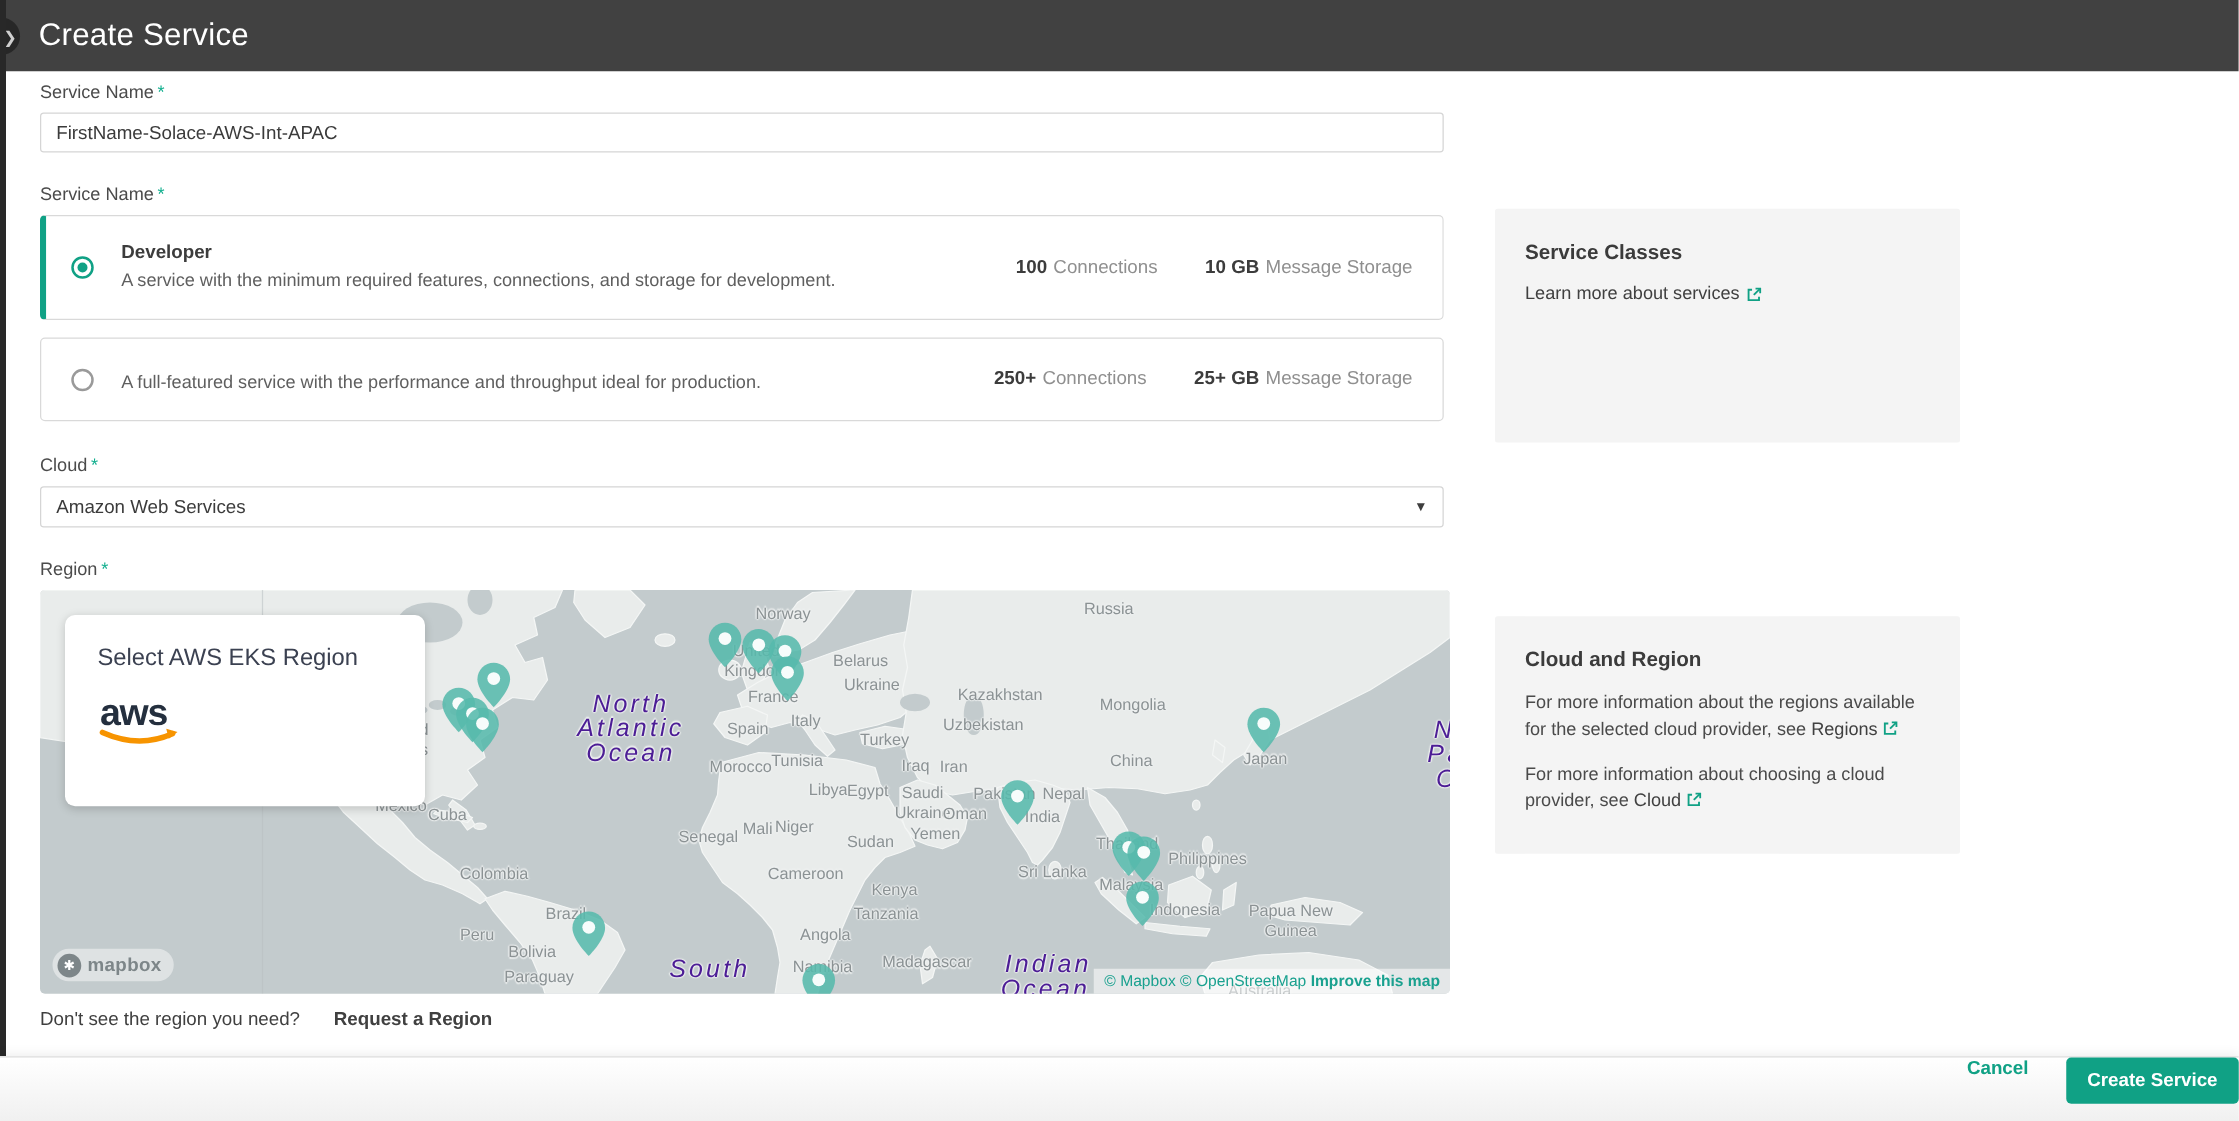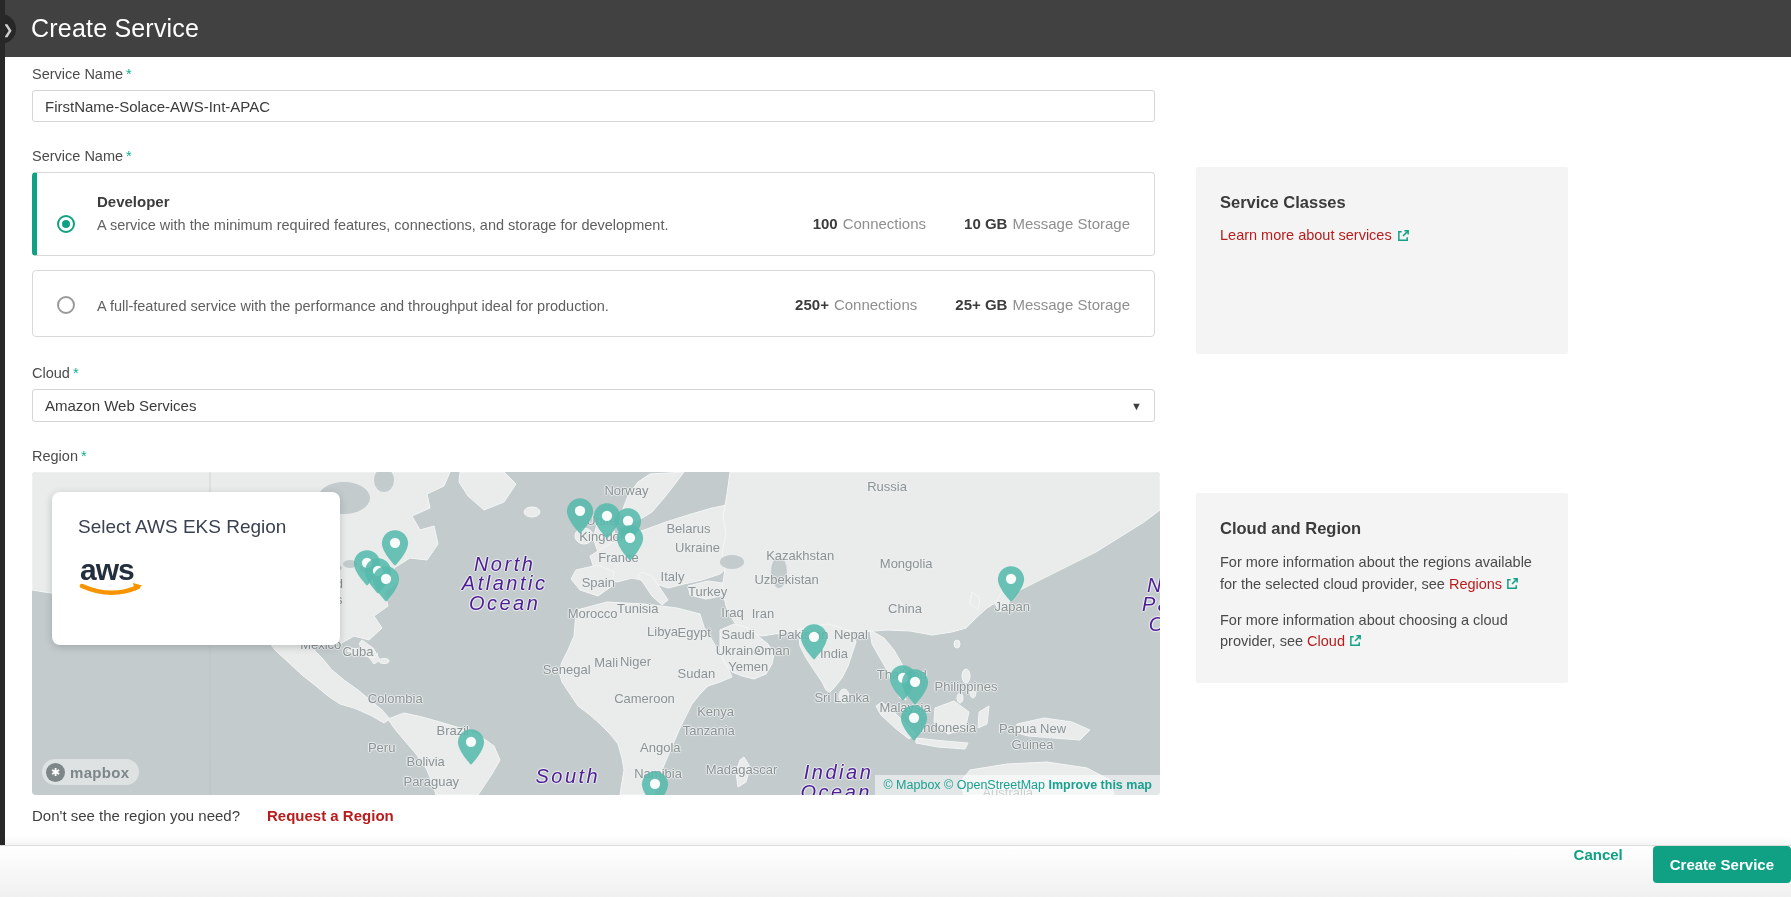--- a/index.html
+++ b/index.html
@@ -23,21 +23,21 @@
   .field-label { font-size:14.5px; color:#4b4b4b; margin-bottom:8px; display:block; }
   .req { color:#0fae8d; margin-left:3px; }
 
   input.text-input { width:100%; height:32px; border:1px solid #d5d5d5; border-radius:3px;
     padding:0 12px; font-size:15px; color:#3b3b3b; font-family:inherit; outline:none; }
 
   .section { margin-top:26px; }
 
   
   .type-card { position:relative; border:1px solid #d9d9d9; border-radius:4px; background:#fff;
-    display:flex; align-items:flex-end; padding:20px 24px 22px 24px; cursor:pointer; }
+    display:flex; align-items:center; padding:20px 24px 22px 24px; cursor:pointer; }
   .type-card + .type-card { margin-top:14px; }
   .type-card.selected { border-left:5px solid #10a185; padding-left:20px; }
   .radio { width:18px; height:18px; border-radius:50%; border:2px solid #9a9a9a; margin-top:2px;
     flex:0 0 auto; position:relative; background:#fff; }
   .type-card.selected .radio { border-color:#10a185; }
   .type-card.selected .radio::after { content:""; position:absolute; left:3px; top:3px; width:8px; height:8px;
     border-radius:50%; background:#10a185; }
   .type-texts { margin-left:22px; }
   .type-name { font-size:15px; font-weight:700; color:#3c3c3c; }
   .type-desc { font-size:14.5px; color:#5f5f5f; margin-top:7px; }
@@ -67,21 +67,21 @@
     background:rgba(255,255,255,.45); border-radius:13px; display:flex; align-items:center; gap:5px; }
   .mapbox-circle { width:19px; height:19px; border-radius:50%; background:#7d8689; color:#fff;
     display:flex; align-items:center; justify-content:center; font-size:11px; }
   .mapbox-word { font-size:15px; font-weight:700; color:#7d8689; letter-spacing:.3px; }
   .map-attrib { position:absolute; right:0; bottom:0; background:rgba(255,255,255,.55);
     font-size:12.5px; color:#1aa18f; padding:3px 8px; }
   .map-attrib b { font-weight:700; }
   .map-attrib a { color:#1aa18f; text-decoration:none; }
 
   .dont-see-row { display:flex; align-items:center; margin-top:12px; font-size:15px; color:#3f3f3f; }
-  .link { color:#b91c1c; text-decoration:none; cursor:pointer;text-align:center; }
+  .link { color:#404040; text-decoration:none; cursor:pointer;text-align:center; }
   .request-link { font-weight:700; margin-left:27px; font-size:15px; }
 
   
   .panel { background:#f4f4f4; border-radius:2px; padding:26px 24px; }
   .panel-title { font-size:16.5px; font-weight:700; color:#3b3b3b; }
   .panel-body { font-size:14.5px; color:#4a4a4a; line-height:1.5; margin-top:14px; }
   .panel-link { display:inline-flex; align-items:center; gap:5px; font-size:14.5px; font-weight:500; }
   .panel .panel-link-row { margin-top:14px; }
   .ext-icon { display:inline-block; vertical-align:-1px; }
   #panel-service-classes { margin-top:101px; min-height:187px; }
@@ -207,21 +207,21 @@
             <span class="map-label" style="left: 75.8%; top: 4.5%;">Russia</span>
             <span class="map-label" style="left: 52.7%; top: 6%;">Norway</span>
             <span class="map-label" style="left: 50.8%; top: 17.5%;">United
 Kingdom</span>
             <span class="map-label" style="left: 58.2%; top: 17.5%;">Belarus</span>
             <span class="map-label" style="left: 59%; top: 23.5%;">Ukraine</span>
             <span class="map-label" style="left: 68.1%; top: 26%;">Kazakhstan</span>
             <span class="map-label" style="left: 77.5%; top: 28.5%;">Mongolia</span>
             <span class="map-label" style="left: 52%; top: 26.5%;">France</span>
             <span class="map-label" style="left: 66.9%; top: 33.5%;">Uzbekistan</span>
-            <span class="map-label" style="left: 54.3%; top: 32.5%; margin-left: 28px;">Italy</span>
+            <span class="map-label" style="left: 54.3%; top: 32.5%;">Italy</span>
             <span class="map-label" style="left: 50.2%; top: 34.5%;">Spain</span>
             <span class="map-label" style="left: 59.9%; top: 37%;">Turkey</span>
             <span class="map-label" style="left: 77.4%; top: 42.5%;">China</span>
             <span class="map-label" style="left: 86.9%; top: 41.8%;">Japan</span>
             <span class="map-label" style="left: 49.7%; top: 44%;">Morocco</span>
             <span class="map-label" style="left: 53.7%; top: 42.5%;">Tunisia</span>
             <span class="map-label" style="left: 62.1%; top: 43.5%;">Iraq</span>
             <span class="map-label" style="left: 64.8%; top: 44%;">Iran</span>
             <span class="map-label" style="left: 55.9%; top: 49.5%;">Libya</span>
             <span class="map-label" style="left: 58.7%; top: 49.8%;">Egypt</span>

